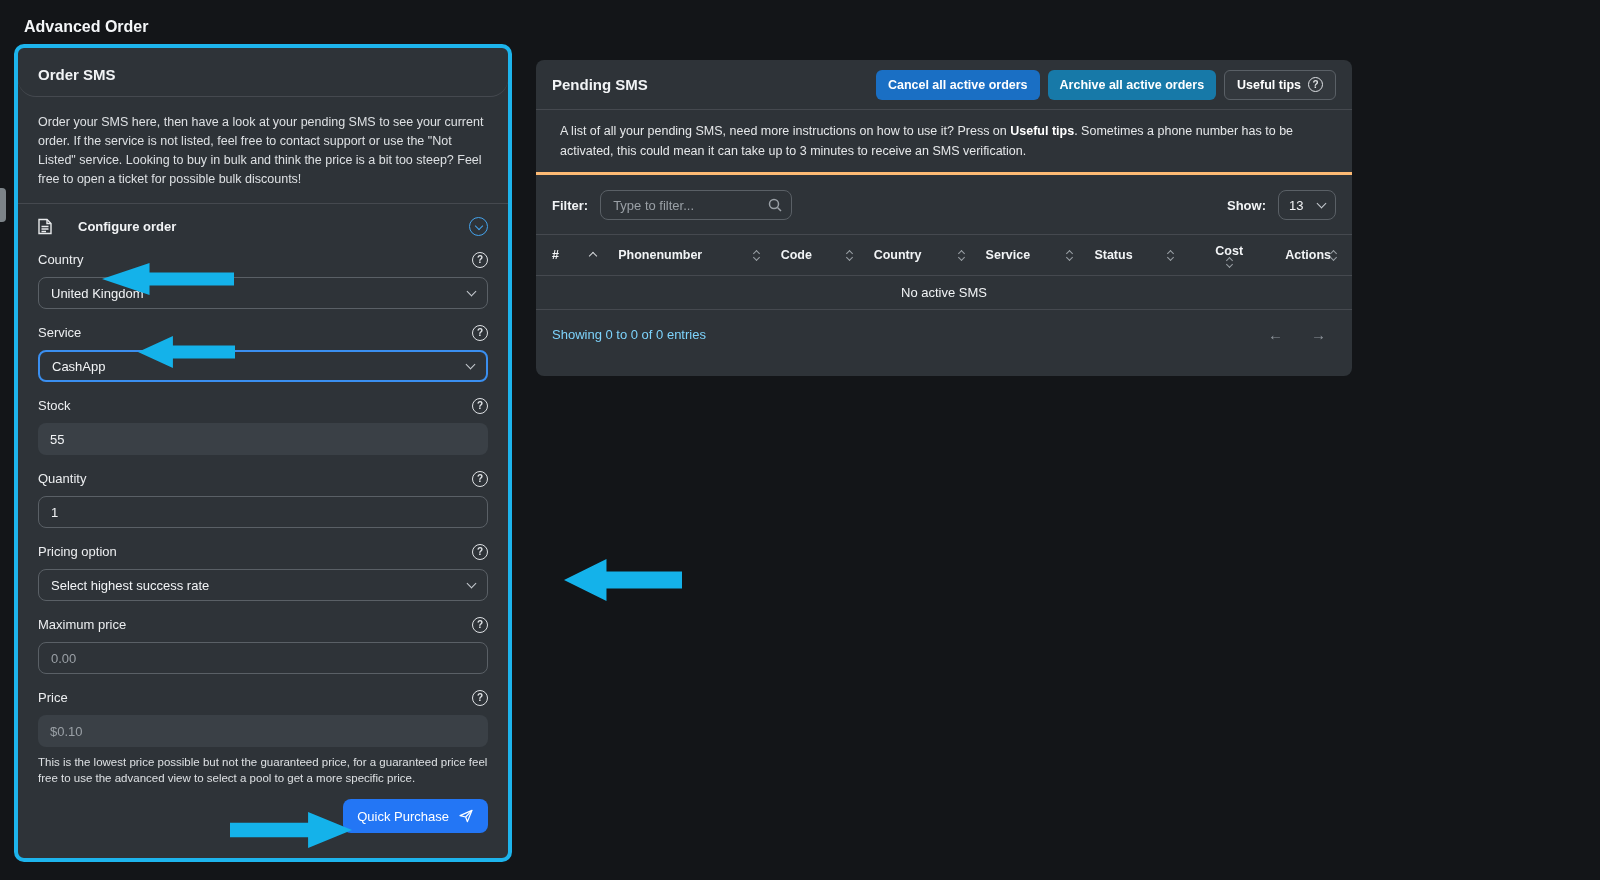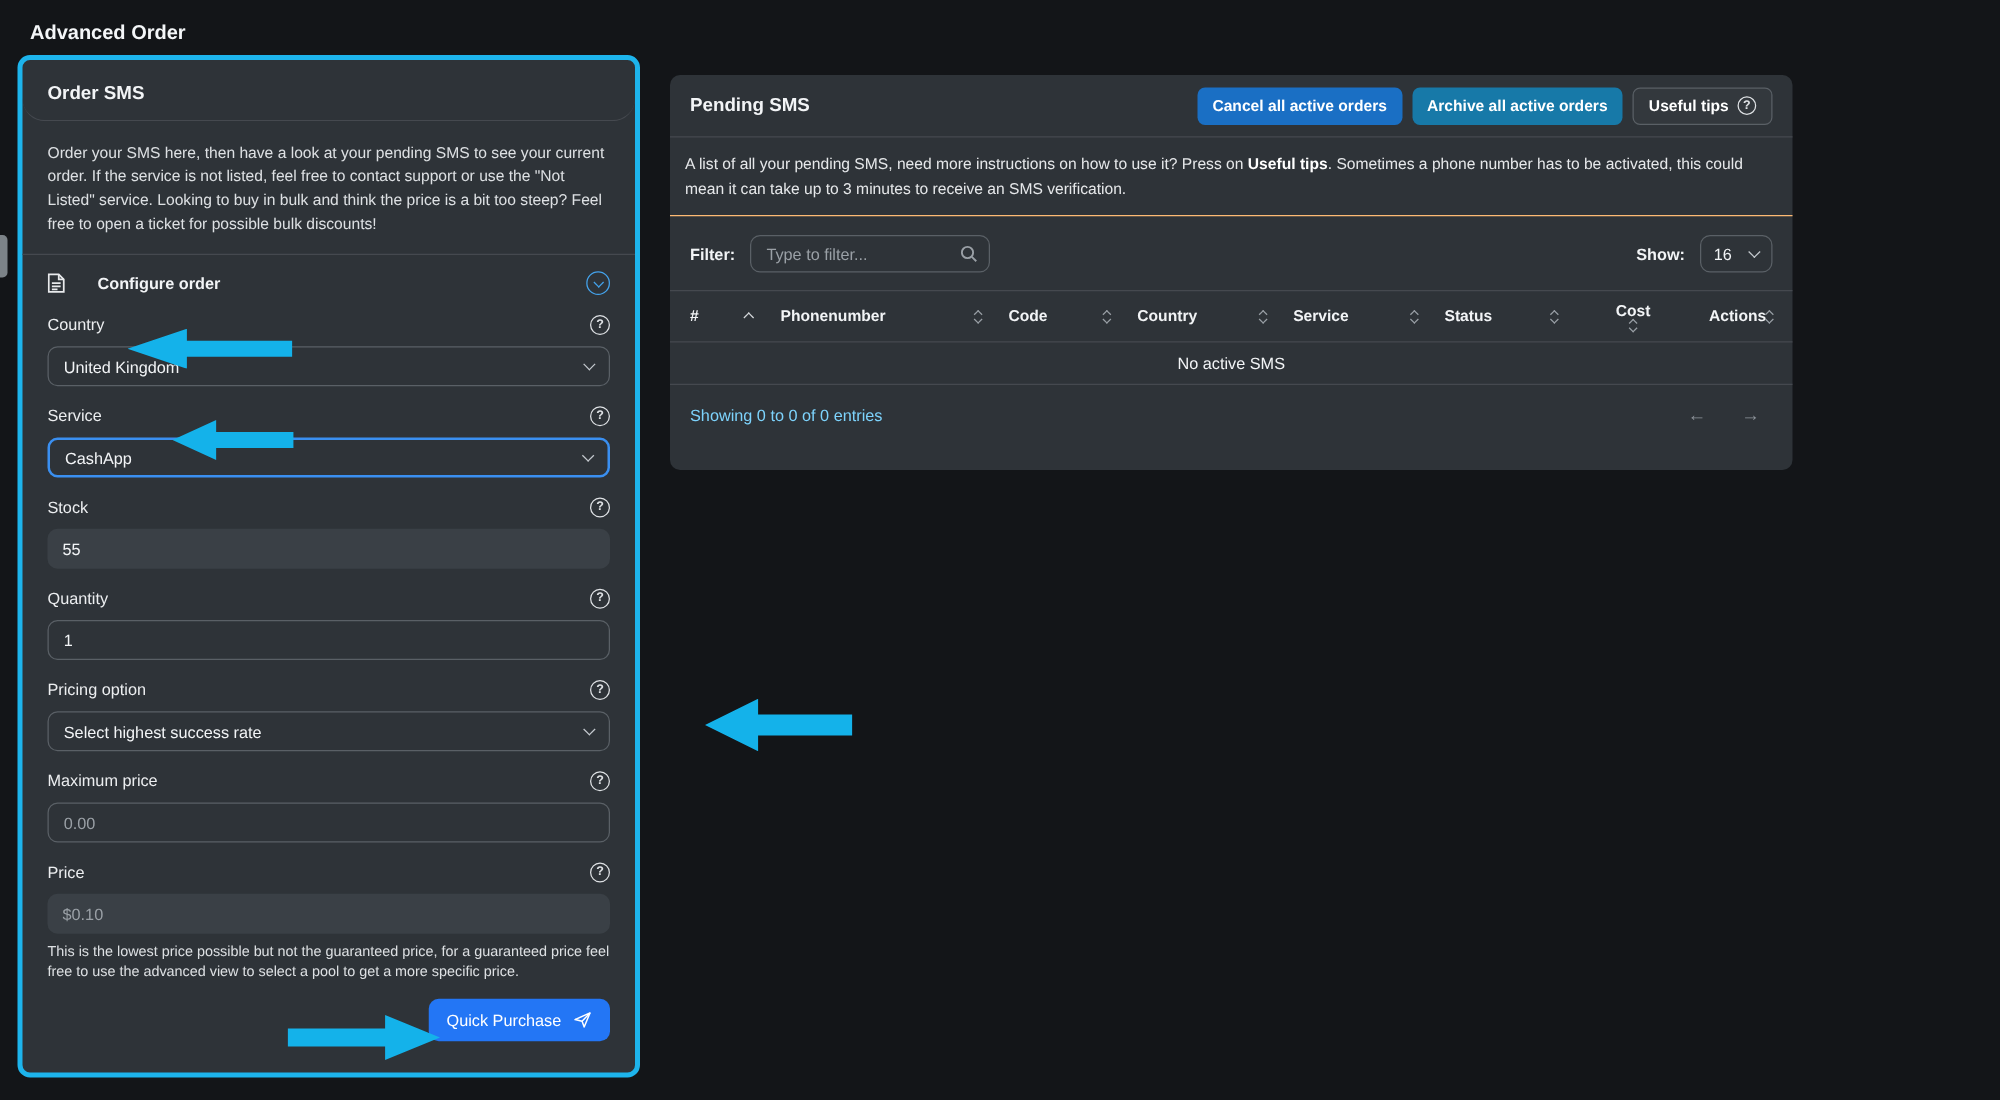--- a/index.html
+++ b/index.html
@@ -46,34 +46,34 @@
   .input { border:1px solid #5a6066; }
   input.control { display:block; line-height:30px; outline:none; }
   input.control::placeholder { color:#9aa0a6; }
   .filled { background:#3a4046; border:none; }
   .price-note { margin-top:7px; font-size:11.5px; line-height:16px; color:#dde0e3; }
   .purchase-row { margin-top:13px; display:flex; justify-content:flex-end; }
   .btn-primary { background:#2376f5; color:#fff; border:none; border-radius:8px; height:34px;
     padding:0 14px; font-size:13px; font-family:inherit; display:flex; align-items:center; gap:9px; cursor:pointer; }
 
   
-  .pending-panel { position:absolute; left:536px; top:60px; width:898px; height:316px;
+  .pending-panel { position:absolute; left:536px; top:60px; width:816px; height:316px;
     background:#2e3338; border-radius:8px; }
   .pending-header { display:flex; align-items:center; justify-content:space-between;
     padding:10px 16px; border-bottom:1px solid #45494f; height:50px; }
   .pending-title { font-size:15px; font-weight:bold; }
   .header-buttons { display:flex; gap:8px; }
   .btn { height:30px; border:none; border-radius:6px; padding:0 12px; color:#fff;
     font-size:12.5px; font-weight:600; font-family:inherit; display:flex; align-items:center; gap:7px; cursor:pointer; }
   .btn-cancel { background:#1a6fc4; }
   .btn-archive { background:#1779a8; }
   .btn-tips { background:#33383d; border:1px solid #5a6066; }
   .btn-tips .help-icon { width:15px; height:15px; border-width:1.3px; }
-  .pending-desc { padding:11px 12px; font-size:12.5px; line-height:20px; color:#e6e8ea;
-    border-bottom:1px solid #fdba74; }
+  .pending-desc { padding:11px 24px; font-size:12.5px; line-height:20px; color:#e6e8ea;
+    border-bottom:3px solid #fdba74; }
   .pending-desc b { color:#fff; }
   .filter-row { display:flex; align-items:center; padding:15px 16px; height:60px; }
   .filter-label, .show-label { font-size:13px; font-weight:600; color:#f2f4f6; }
   .filter-input-wrap { position:relative; margin-left:12px; }
   .filter-input { width:192px; height:30px; border:1px solid #5a6066; border-radius:8px;
     background:transparent; color:#84cc16; padding:0 30px 0 12px; font-size:13px; font-family:inherit; outline:none; }
   .filter-input::placeholder { color:#9aa0a6; }
   .search-icon { position:absolute; right:9px; top:7px; }
   .filter-spacer { flex:1; }
   .show-select { margin-left:12px; width:58px; height:30px; border:1px solid #5a6066; border-radius:8px;
@@ -245,21 +245,21 @@
       <span class="search-icon">
         <svg width="16" height="16" viewBox="0 0 16 16" fill="none" stroke="#9aa0a6" stroke-width="1.5">
           <circle cx="7" cy="7" r="4.5"></circle>
           <path d="M10.5 10.5 L14 14"></path>
         </svg>
       </span>
     </span>
     <span class="filter-spacer"></span>
     <span class="show-label">Show:</span>
     <span class="show-select">
-      <span>16</span>
+      <span>13</span>
       <span class="chev down"></span>
     </span>
   </div>
 
   <div class="table-header">
     <div class="th">
       <span>#</span>
       <span class="sort-asc"><span class="chev"></span></span>
     </div>
     <div class="th">

